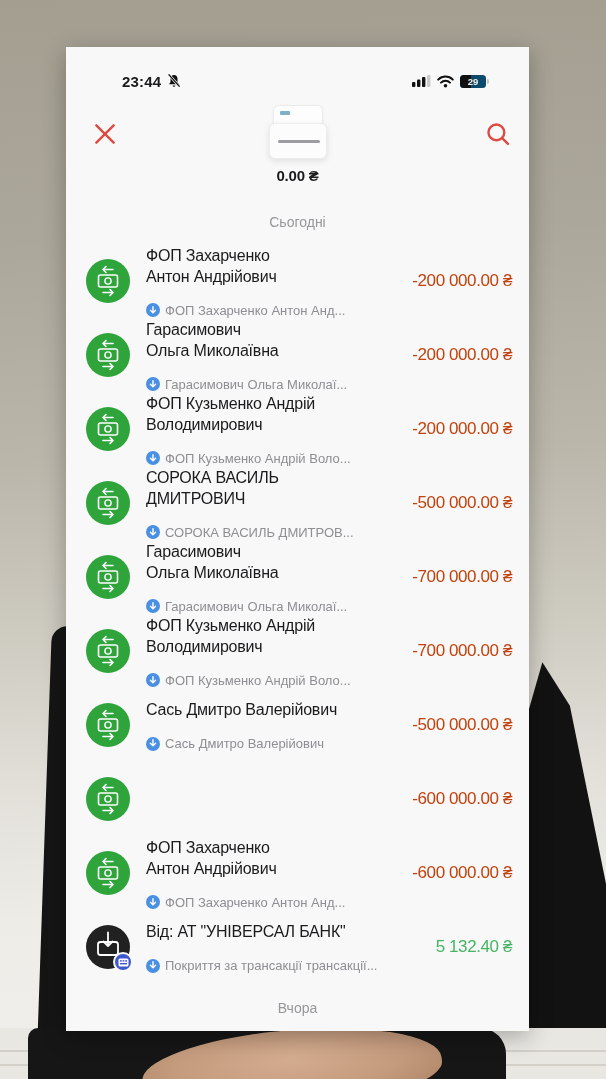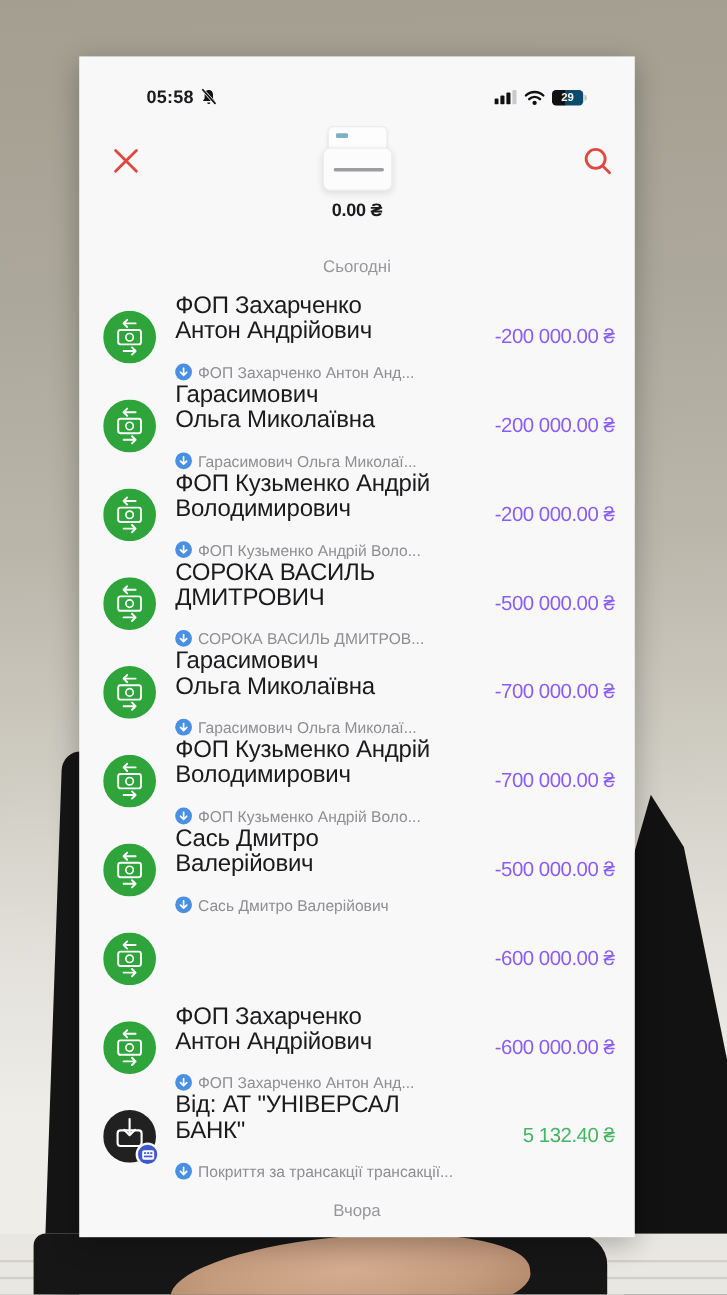--- a/index.html
+++ b/index.html
@@ -39,24 +39,24 @@
   .card-bottom{position:absolute;left:1px;top:18px;width:58px;height:36px;border-radius:6px;background:#fcfcfc;border:1px solid #ededed;box-shadow:0 2px 6px rgba(0,0,0,.10);}
   .stripe{position:absolute;left:8px;top:16px;width:42px;height:3px;border-radius:2px;background:#9d9da1;}
   .balance{margin-top:2px;text-align:center;font-size:15px;font-weight:700;letter-spacing:-.2px;}
   .section-label{margin-top:30px;text-align:center;font-size:14px;color:#97979b;}
   .section-label.bottom{margin-top:16px;}
   
   .txn-list{margin-top:14px;}
   .txn-row{display:flex;align-items:center;min-height:74px;padding:0 17px 0 20px;}
   .txn-icon{width:44px;height:44px;flex:0 0 44px;position:relative;margin-right:16px;align-self:center;}
   .txn-text{width:236px;display:flex;flex-direction:column;justify-content:center;}
-  .txn-title{font-size:20px;line-height:21px;letter-spacing:-.2px;color:#1b1b1d;white-space:pre-line;}
+  .txn-title{font-size:16px;line-height:21px;letter-spacing:-.2px;color:#1b1b1d;white-space:pre-line;}
   .txn-sub{display:flex;align-items:center;gap:5px;margin-top:16px;}
   .txn-sub-text{font-size:13px;color:#8e8e93;white-space:nowrap;overflow:hidden;max-width:218px;}
-  .txn-amount{margin-left:auto;font-size:17px;letter-spacing:-.4px;white-space:nowrap;color:#8b5cf6;}
+  .txn-amount{margin-left:auto;font-size:17px;letter-spacing:-.4px;white-space:nowrap;color:#c2410c;}
   .txn-amount.amount-in{color:#45b463;}
   .badge-comment{width:14px;height:14px;flex:0 0 14px;border-radius:50%;background:#4a90e2;display:flex;align-items:center;justify-content:center;}
   .icon-incoming-badge{position:absolute;right:-3px;bottom:-3px;width:20px;height:20px;border-radius:50%;background:#3f57cf;border:2px solid #f8f8f8;display:flex;align-items:center;justify-content:center;}
 </style>
 </head>
 <body>
 
 <div class="frame">
 
   <div class="arm-left"></div>
@@ -64,21 +64,21 @@
   <div class="bottom-wall">
     <div class="wall-line" style="left:0;top:22px;width:606px;"></div>
     <div class="wall-line" style="left:0;top:36px;width:606px;"></div>
   </div>
   <div class="bottom-cloth"></div>
   <div class="hand"></div>
 
   <div class="phone">
 
     <div class="status-row">
-      <span class="time">05:58</span>
+      <span class="time">23:44</span>
       <span class="bell">
         <svg width="16" height="16" viewBox="0 0 16 16">
           <path d="M8 2c-2.2 0-3.5 1.6-3.5 3.8V9L3 11.2h10L11.5 9V5.8C11.5 3.6 10.2 2 8 2z" fill="#111"></path>
           <path d="M6.7 12.4h2.6A1.3 1.3 0 0 1 8 13.7a1.3 1.3 0 0 1-1.3-1.3z" fill="#111"></path>
           <line x1="2.6" y1="1.4" x2="13.6" y2="13.6" stroke="#f8f8f8" stroke-width="2.6"></line>
           <line x1="2.6" y1="1.4" x2="13.6" y2="13.6" stroke="#111" stroke-width="1.4"></line>
         </svg>
       </span>
       <span class="status-right">
         <span style="display:flex;">

